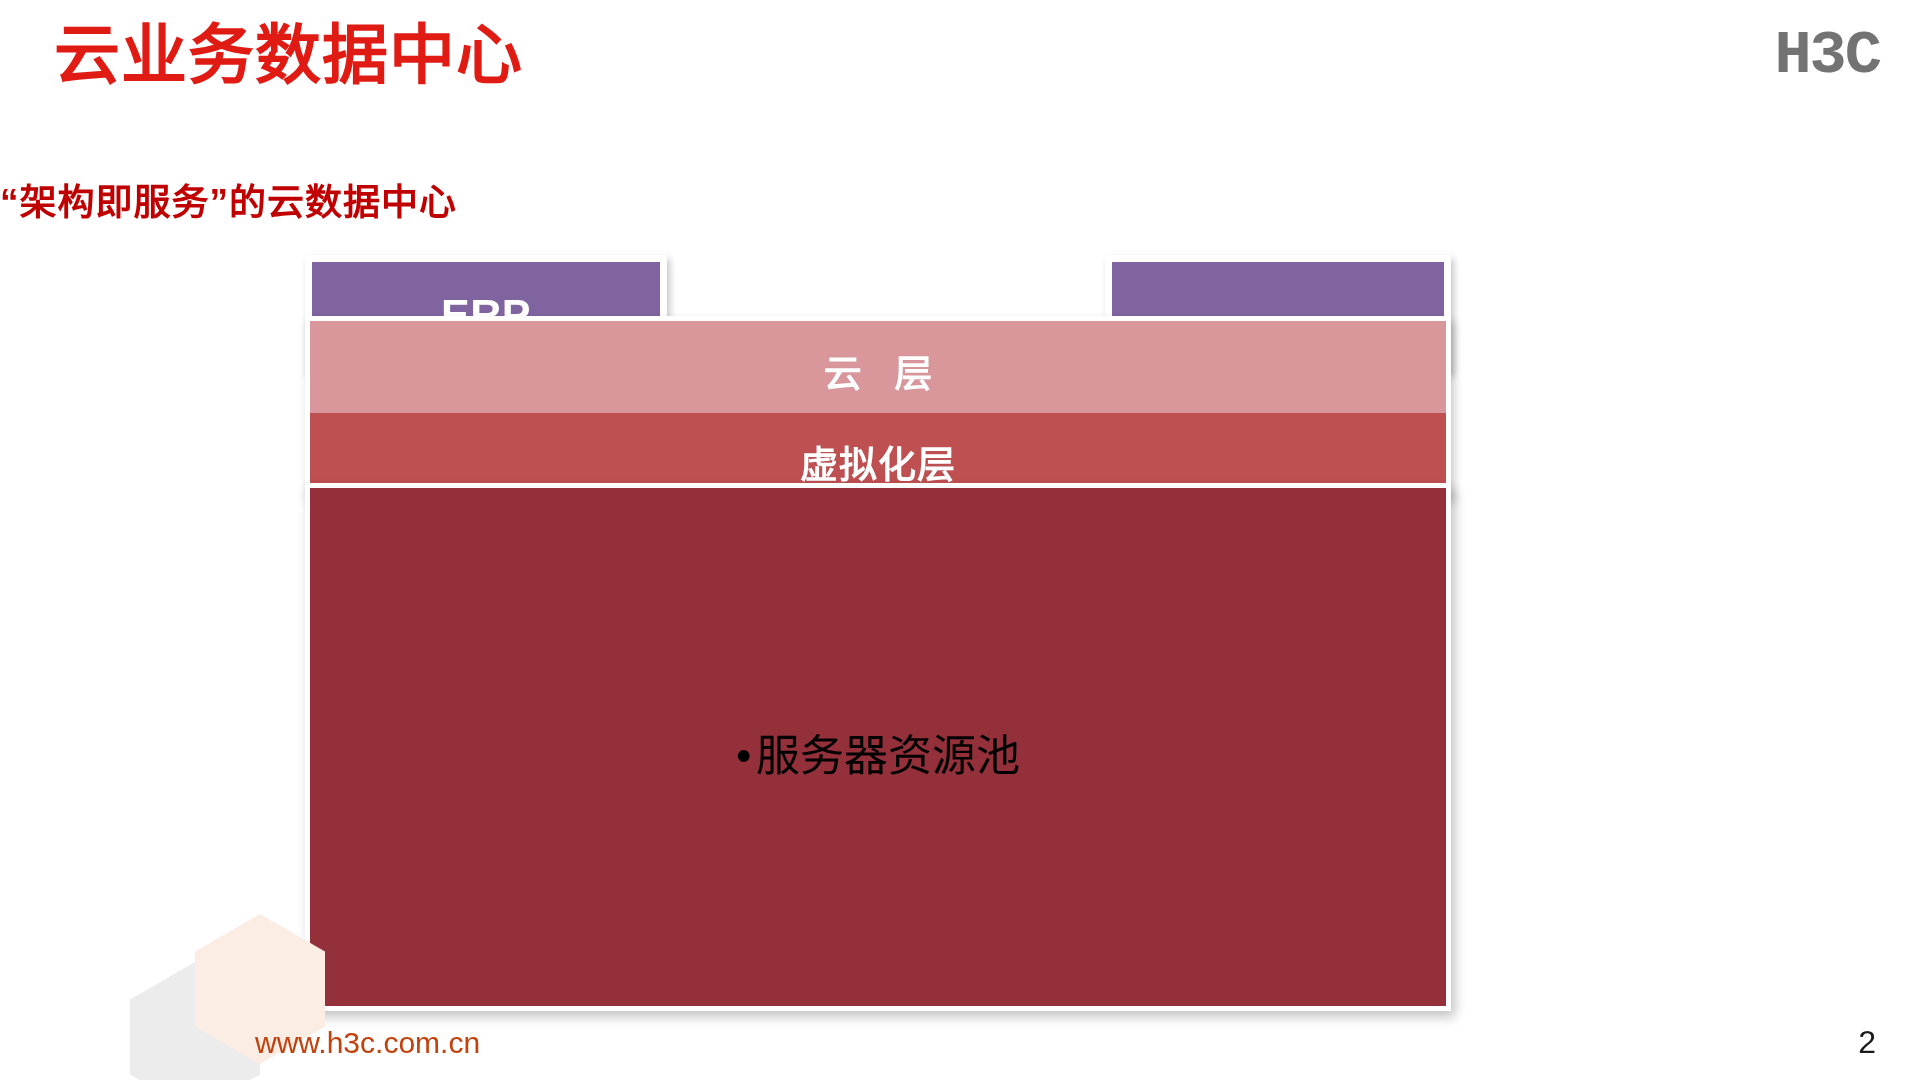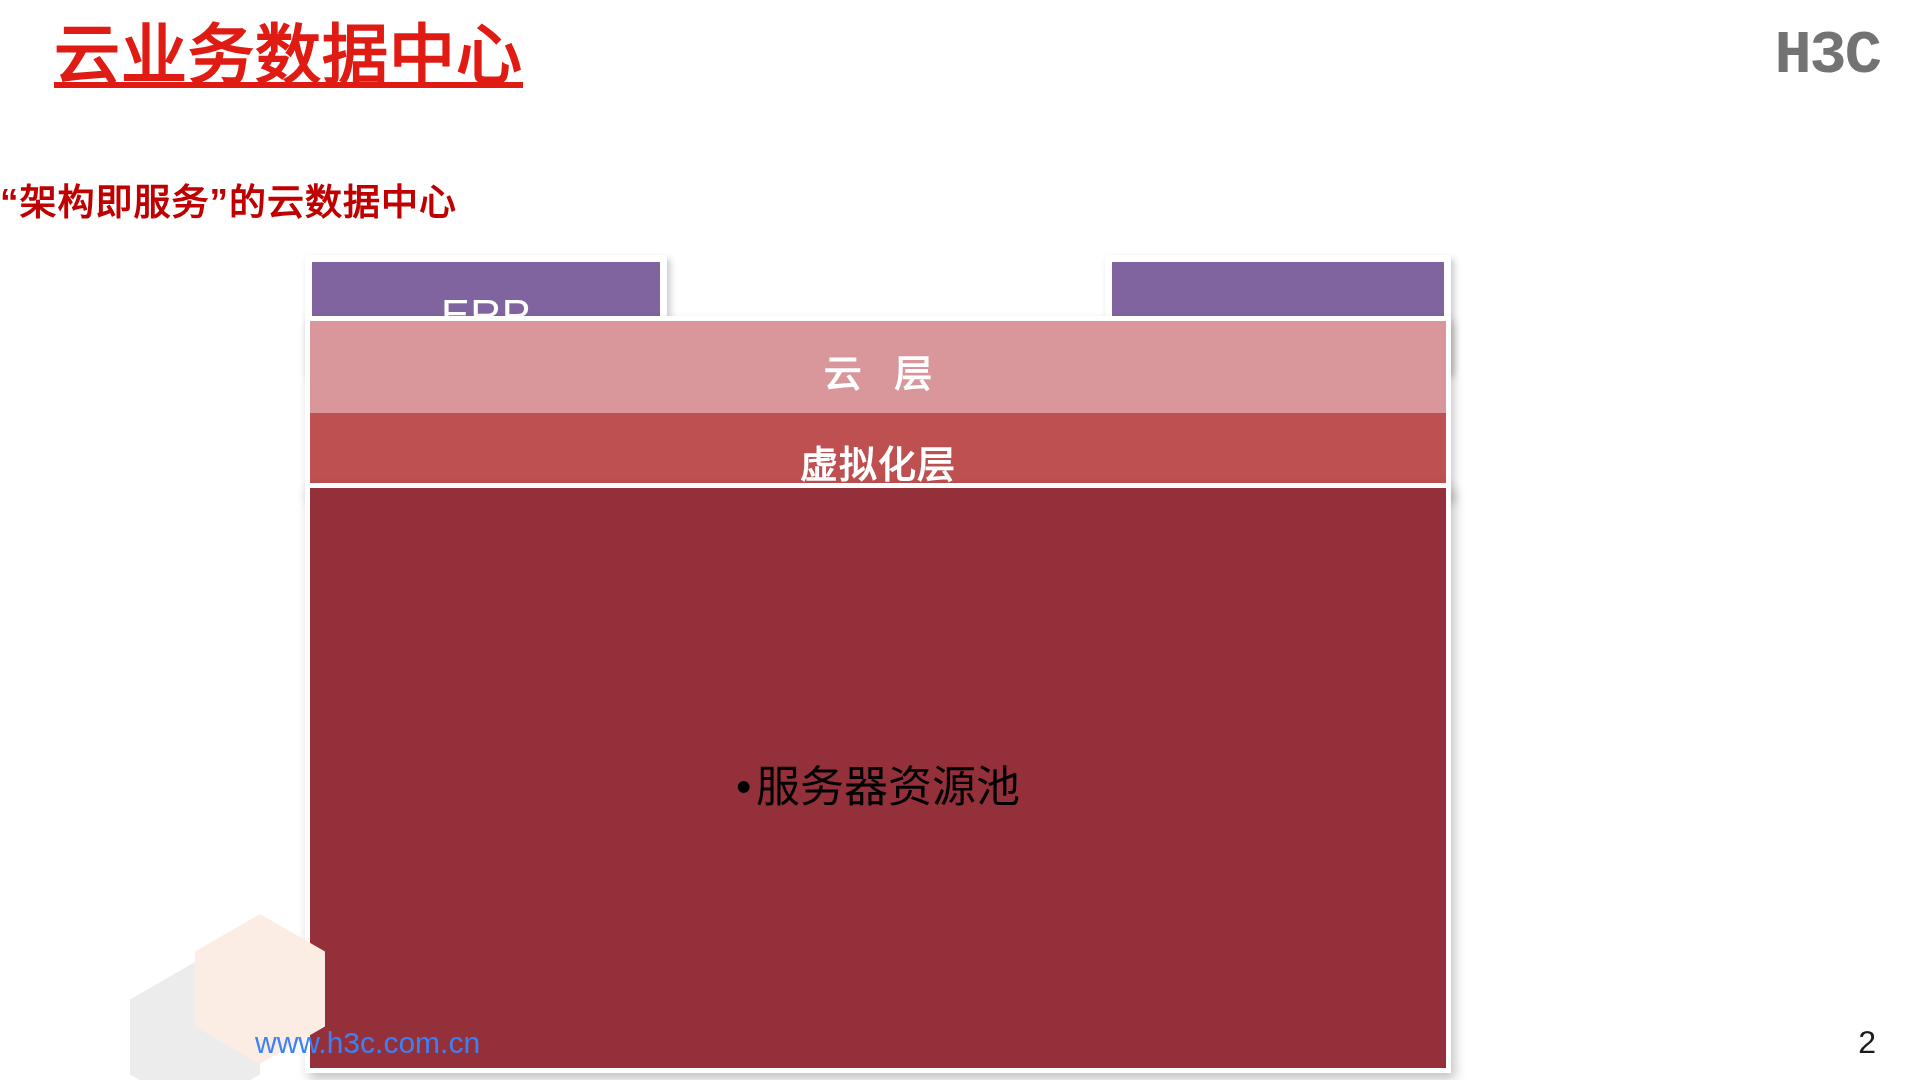--- a/index.html
+++ b/index.html
@@ -24,21 +24,20 @@
   .slide-title {
     position: absolute;
     left: 54px;
     top: 18px;
     font-size: 66px;
     font-weight: bold;
     color: #E01B14;
     letter-spacing: 1px;
     line-height: 1.15;
     white-space: nowrap;
-    text-decoration: underline;
   }
 
   .brand-logo {
     position: absolute;
     right: 40px;
     top: 22px;
     font-size: 62px;
     font-weight: bold;
     color: #737373;
     letter-spacing: -2px;
@@ -101,21 +100,21 @@
     box-sizing: border-box;
   }
   .app-fill.left-align {
     justify-content: flex-start;
     padding-left: 22px;
   }
   .app-label {
     color: #ffffff;
     font-size: 43px;
     line-height: 1;
-    font-weight: normal;
+    font-weight: bold;
     letter-spacing: 0.5px;
   }
   .app-label.ellipsis {
     font-size: 43px;
     letter-spacing: 3px;
     transform: translateY(4px);
   }
 
   
   .stack-card {
@@ -158,21 +157,21 @@
   }
   .layer-label.cloud  { letter-spacing: 11px; padding-left: 11px; }
   .layer-label.virt   { letter-spacing: 1px; }
 
   
   .pool-card {
     position: absolute;
     left: 0;
     top: 228px;
     width: 1146px;
-    height: 590px;
+    height: 528px;
     background: #ffffff;
     padding: 5px;
     box-sizing: border-box;
     box-shadow: 4px 6px 11px rgba(0,0,0,0.24);
   }
   .pool-fill {
     width: 100%;
     height: 100%;
     background: #93303A;
     box-sizing: border-box;
@@ -219,21 +218,21 @@
     clip-path: polygon(50% 0%, 100% 25%, 100% 75%, 50% 100%, 0% 75%, 0% 25%);
   }
   .hex.gray  { left: 0px;  top: 42px; background: #ECECEC; }
   .hex.peach { left: 65px; top: -6px; background: #FBEDE4; }
 
   .footer-url {
     position: absolute;
     left: 255px;
     bottom: 22px;
     font-size: 30px;
-    color: #3b82f6;
+    color: #c2410c;
     line-height: 1;
     white-space: nowrap;
   }
 
   .page-number {
     position: absolute;
     right: 44px;
     bottom: 22px;
     font-size: 32px;
     color: #1A1A1A;

